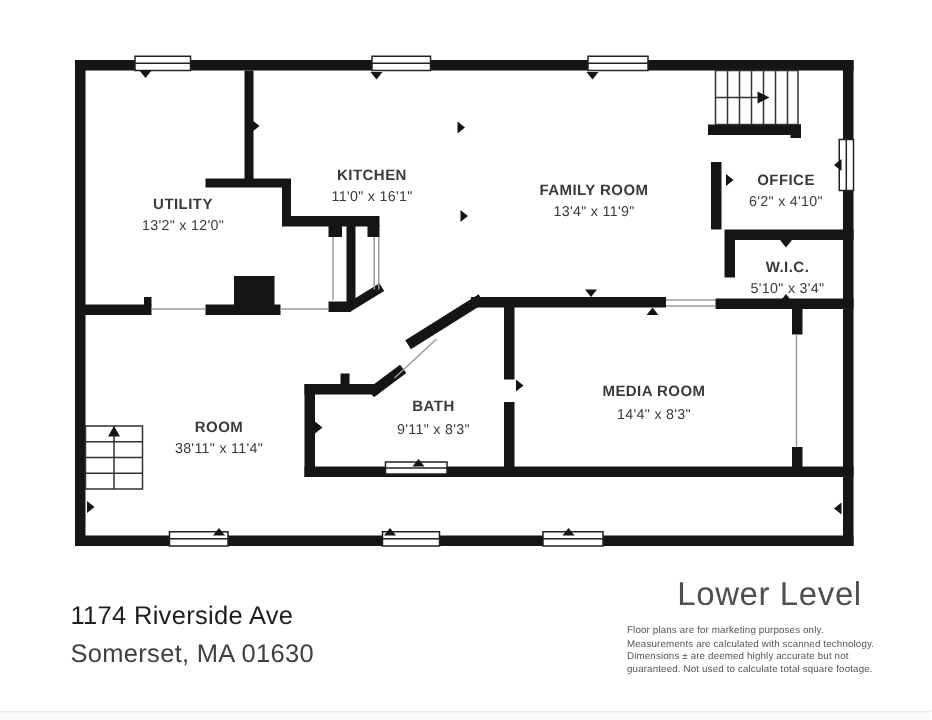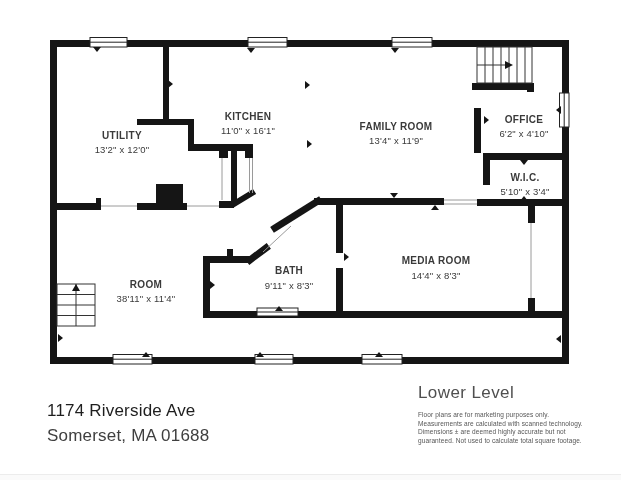--- a/index.html
+++ b/index.html
@@ -7,21 +7,21 @@
     position:relative;width:621px;height:480px;background:#ffffff;overflow:hidden;
     font-family:"Liberation Sans", sans-serif;
   }
   #plan-svg{position:absolute;left:0;top:0;}
   .room-name{font-size:10px;font-weight:700;letter-spacing:.3px;fill:#3a3a3a;text-anchor:middle;}
   .room-dims{font-size:9.5px;font-weight:400;letter-spacing:.2px;fill:#3a3a3a;text-anchor:middle;}
   #address-block{position:absolute;left:47px;top:401px;}
   #address-line1{font-size:17px;font-weight:400;color:#1e1e1e;letter-spacing:.2px;}
   #address-line2{font-size:17px;font-weight:400;color:#3f3f3f;margin-top:5px;letter-spacing:.2px;}
   #level-block{position:absolute;left:418px;top:383px;width:190px;}
-  #level-label{font-size:17px;font-weight:400;color:#4f4f4f;letter-spacing:.4px;}
+  #level-label{font-size:22px;font-weight:400;color:#4f4f4f;letter-spacing:.4px;text-align:center;}
   .disclaimer-line{font-size:6.5px;color:#555555;line-height:8.7px;letter-spacing:.1px;}
   #disclaimer{margin-top:8px;}
   #bottom-edge{position:absolute;left:0;bottom:0;width:621px;height:5px;background:#fafafa;border-top:1px solid #ececec;}
 </style>
 </head>
 <body>
 
 <div id="stage">
 
   <svg id="plan-svg" width="621" height="395" viewBox="0 0 621 395">
@@ -181,21 +181,21 @@
       <text class="room-name" x="289" y="274">BATH</text>
       <text class="room-dims" x="289" y="289">9'11" x 8'3"</text>
 
       <text class="room-name" x="436" y="264">MEDIA ROOM</text>
       <text class="room-dims" x="436" y="279">14'4" x 8'3"</text>
     </g>
   </svg>
 
   <div id="address-block">
     <div id="address-line1">1174 Riverside Ave</div>
-    <div id="address-line2">Somerset, MA 01688</div>
+    <div id="address-line2">Somerset, MA 01630</div>
   </div>
 
   <div id="level-block">
     <div id="level-label">Lower Level</div>
     <div id="disclaimer">
       <div class="disclaimer-line">Floor plans are for marketing purposes only.</div>
       <div class="disclaimer-line">Measurements are calculated with scanned technology.</div>
       <div class="disclaimer-line">Dimensions ± are deemed highly accurate but not</div>
       <div class="disclaimer-line">guaranteed. Not used to calculate total square footage.</div>
     </div>

